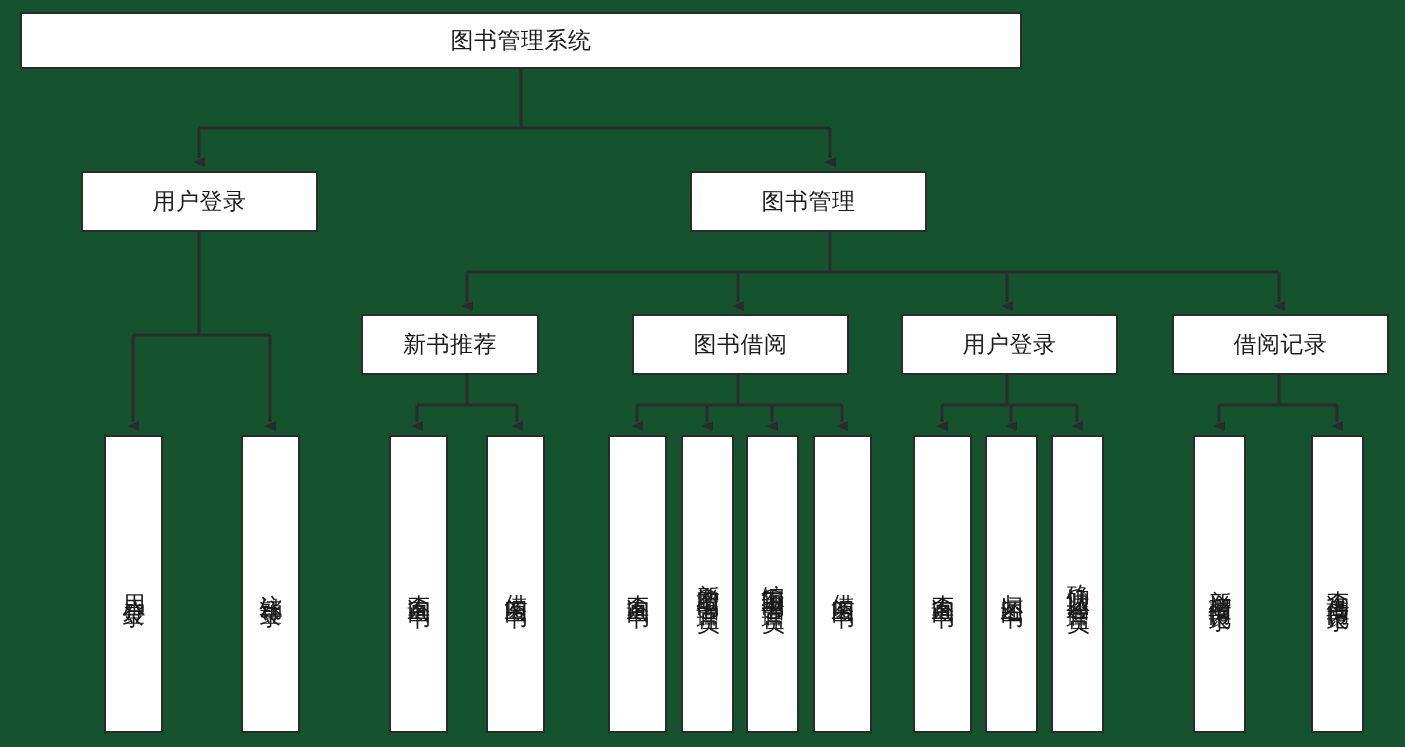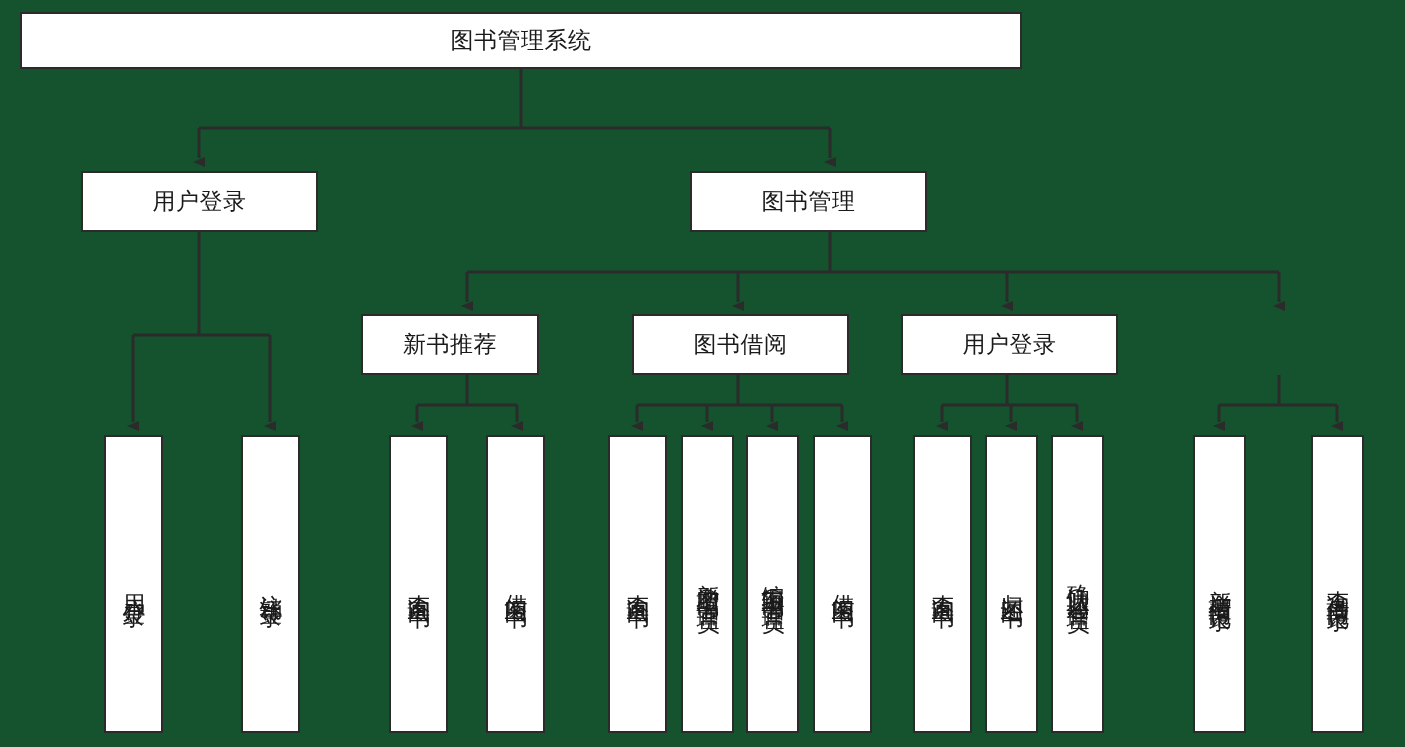--- a/index.html
+++ b/index.html
@@ -134,20 +134,23 @@
 
   <div class="node node-h" style="left:361px; top:314px; width:178px; height:61px;">
     <span>新书推荐</span>
   </div>
   <div class="node node-h" style="left:632px; top:314px; width:217px; height:61px;">
     <span>图书借阅</span>
   </div>
   <div class="node node-h" style="left:901px; top:314px; width:217px; height:61px;">
     <span>用户登录</span>
   </div>
+  <div class="node node-h" style="left:1172px; top:314px; width:217px; height:61px;">
+    <span>借阅记录</span>
+  </div>
 
   <div class="node node-v" style="left:104px; top:435px; width:59px; height:298px;">
     <span class="vtext">用户登录</span>
   </div>
   <div class="node node-v" style="left:241px; top:435px; width:59px; height:298px;">
     <span class="vtext">注销登录</span>
   </div>
 
   <div class="node node-v" style="left:389px; top:435px; width:59px; height:298px;">
     <span class="vtext">查询图书</span>

